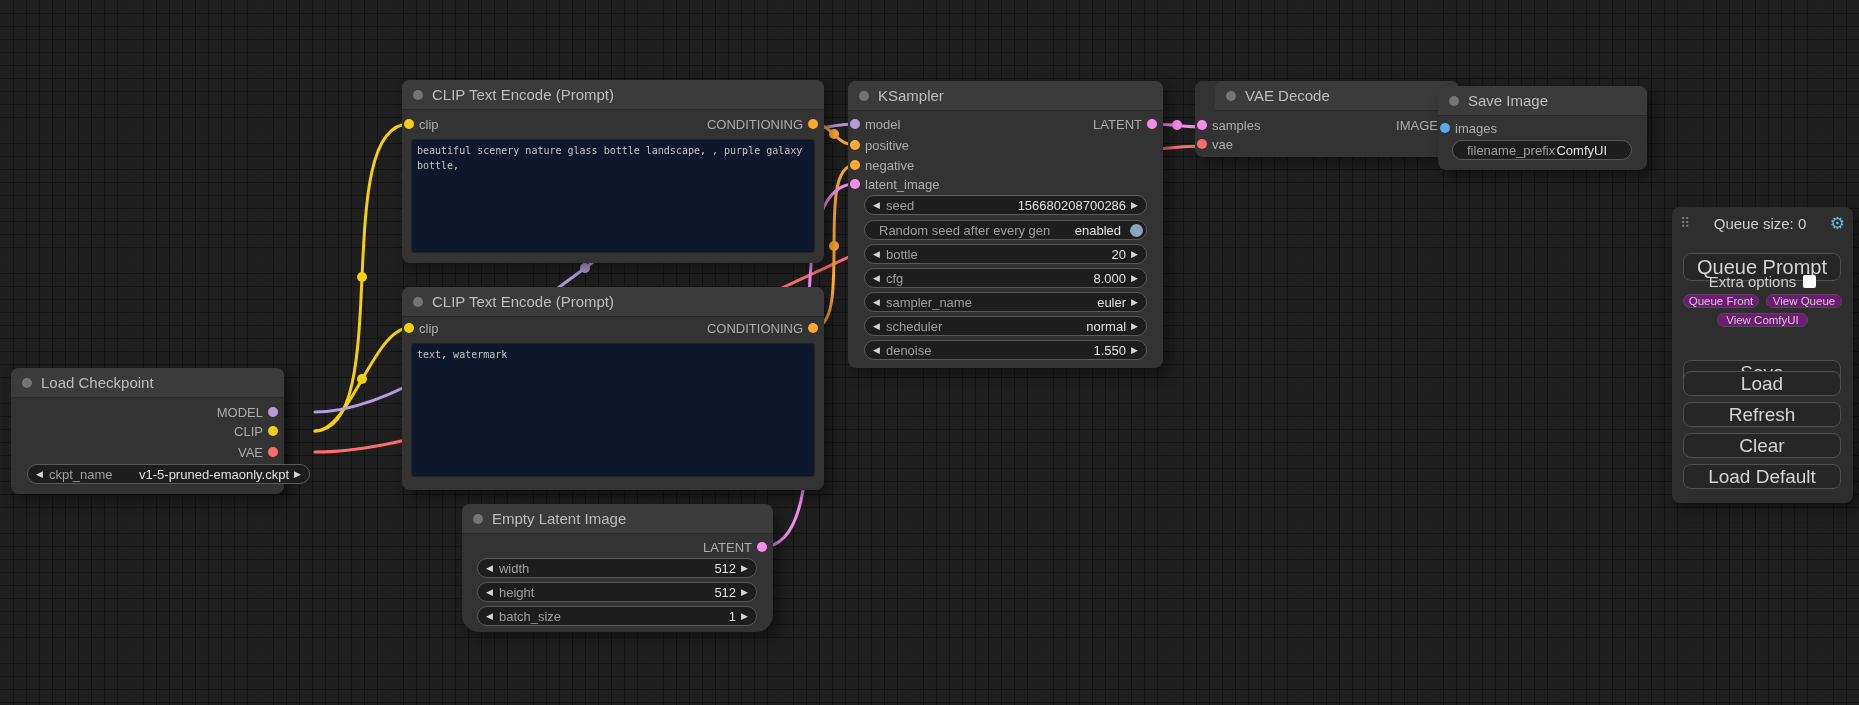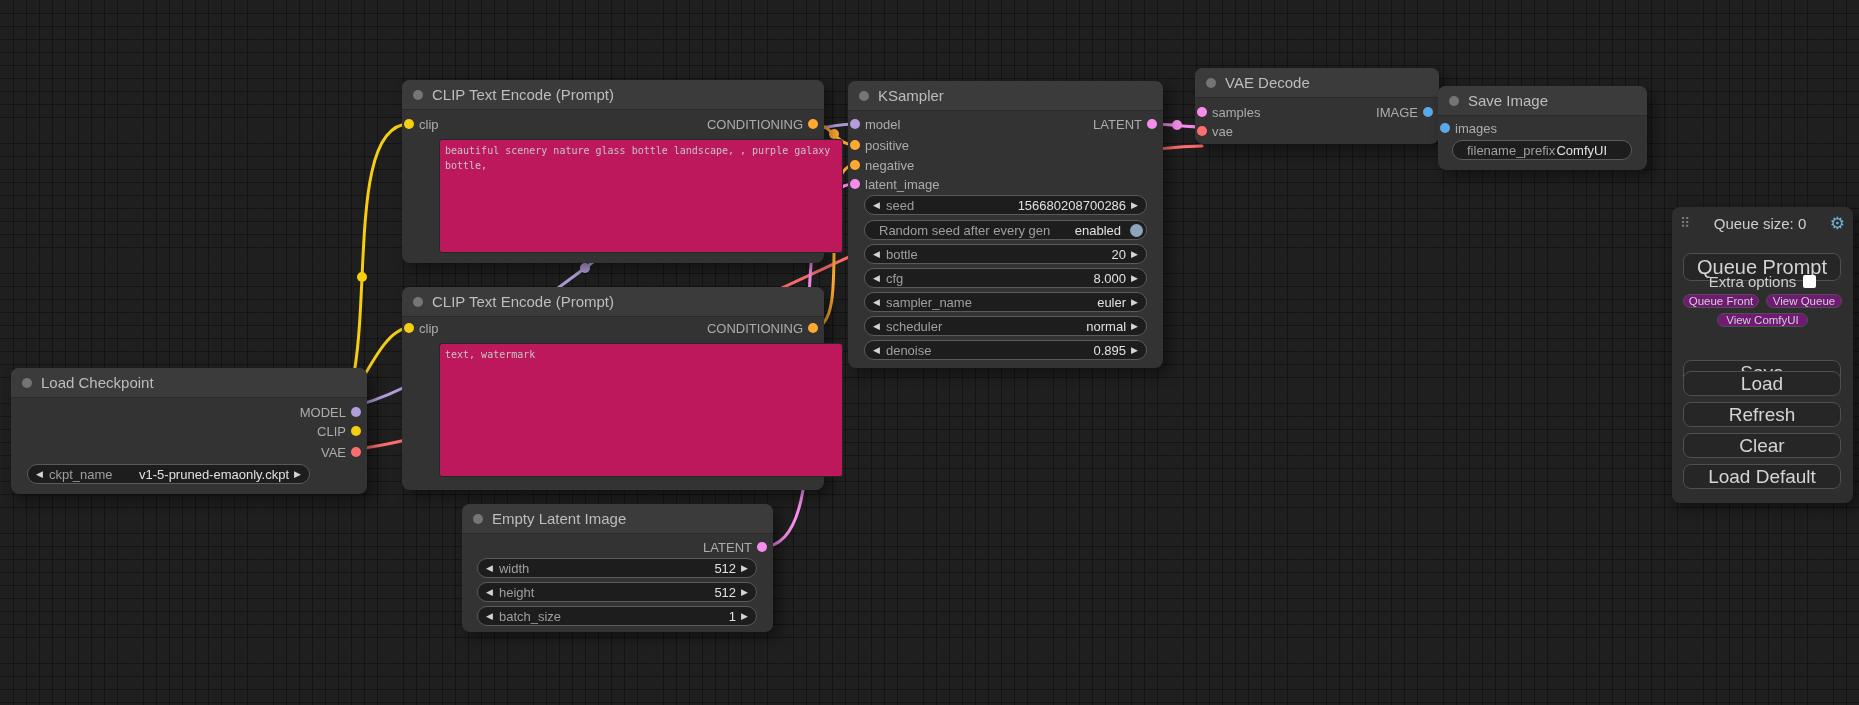--- a/index.html
+++ b/index.html
@@ -37,23 +37,23 @@
         align-items:center;color:#c9c9c9;overflow:hidden;}
   .warr{flex:0 0 auto;color:#d4d4d4;font-size:9px;line-height:1;}
   .warr.l{margin-left:8px;}
   .warr.r{margin-right:8px;}
   .wlabel{color:#9f9f9f;margin-left:6px;white-space:nowrap;}
   .wlabel.noarr{margin-left:14px;}
   .wvalue{margin-left:auto;margin-right:5px;color:#e0e0e0;white-space:nowrap;}
   .wvalue.noarr{margin-right:24px;}
   .toggle-dot{flex:0 0 auto;width:13px;height:13px;border-radius:50%;margin:0 3px 0 4px;}
 
-  .textarea{position:absolute;background:#be185d;border:1px solid #262626;border-radius:3px;
+  .textarea{position:absolute;background:#0f172a;border:1px solid #262626;border-radius:3px;
         color:#c4c4c4;font-family:"DejaVu Sans Mono",monospace;font-size:10px;line-height:1.5;
-        padding:3px 5px;box-sizing:border-box;white-space:pre-wrap;word-break:break-word;margin-left:28px;}
+        padding:3px 5px;box-sizing:border-box;white-space:pre-wrap;word-break:break-word;}
 
   
   #queue-panel{position:absolute;left:1672px;top:207px;width:181px;height:296px;z-index:3;
         background:#2e2e2e;border-radius:8px;box-shadow:5px 5px 14px rgba(0,0,0,0.5);box-sizing:border-box;}
   .qp-header{position:absolute;left:8px;right:8px;top:6px;height:20px;display:flex;align-items:center;}
   .qp-handle{color:#7d7d7d;font-size:14px;flex:0 0 auto;cursor:grab;}
   .qp-size{flex:1;text-align:center;color:#cfcfcf;font-size:15px;}
   .qp-gear{flex:0 0 auto;font-size:17px;line-height:1;cursor:pointer;}
   .qp-btn{position:absolute;left:11px;width:158px;background:#262626;border:1px solid #4f4f4f;
         border-radius:8px;color:#d4d4d4;font-size:19px;text-align:center;box-sizing:border-box;cursor:pointer;}
@@ -85,21 +85,21 @@
 
     <circle cx="362" cy="277" r="5" fill="#F5CE11"></circle>
     <circle cx="362" cy="379" r="5" fill="#F5CE11"></circle>
     <circle cx="585" cy="268" r="5" fill="#B39DDB"></circle>
     <circle cx="834" cy="134" r="5" fill="#FFA931"></circle>
     <circle cx="834" cy="246" r="5" fill="#FFA931"></circle>
     <circle cx="1177" cy="125" r="5" fill="#F78CEB"></circle>
     <circle cx="1420" cy="127" r="5" fill="#5BA8E8"></circle>
   </svg>
 
-  <div class="node" style="left:11px;top:368px;width:356px;height:126px;">
+  <div class="node" style="left:11px;top:368px;width:273px;height:126px;">
     <div class="node-title">
       <span class="title-dot"></span>
       <span>Load Checkpoint</span>
     </div>
     <div class="slot-row" style="top:36px;">
       <span class="slot-label out">MODEL</span>
       <span class="sdot out" style="background: rgb(179, 157, 219);"></span>
     </div>
     <div class="slot-row" style="top:55px;">
       <span class="slot-label out">CLIP</span>
@@ -138,21 +138,21 @@
     </div>
     <div class="slot-row" style="top:33px;">
       <span class="sdot in" style="background: rgb(245, 206, 17);"></span>
       <span class="slot-label in">clip</span>
       <span class="slot-label out">CONDITIONING</span>
       <span class="sdot out" style="background: rgb(255, 169, 49);"></span>
     </div>
     <div class="textarea" style="left:9px;top:56px;width:404px;height:134px;">text, watermark</div>
   </div>
 
-  <div class="node" style="left:462px;top:504px;width:311px;height:128px;">
+  <div class="node" style="left:462px;top:504px;width:311px;height:128px;border-radius:17px;">
     <div class="node-title">
       <span class="title-dot"></span>
       <span>Empty Latent Image</span>
     </div>
     <div class="slot-row" style="top:35px;">
       <span class="slot-label out">LATENT</span>
       <span class="sdot out" style="background: rgb(247, 140, 235);"></span>
     </div>
     <div class="widget" style="top:54px;left:15px;width:280px;">
       <span class="warr l">◀</span>
@@ -229,26 +229,26 @@
     </div>
     <div class="widget" style="top:235px;left:16px;width:283px;">
       <span class="warr l">◀</span>
       <span class="wlabel">scheduler</span>
       <span class="wvalue">normal</span>
       <span class="warr r">▶</span>
     </div>
     <div class="widget" style="top:259px;left:16px;width:283px;">
       <span class="warr l">◀</span>
       <span class="wlabel">denoise</span>
-      <span class="wvalue">0.895</span>
-      <span class="warr r">▶</span>
-    </div>
-  </div>
-
-  <div class="node" style="left:1195px;top:68px;width:244px;height:76px;">
+      <span class="wvalue">1.550</span>
+      <span class="warr r">▶</span>
+    </div>
+  </div>
+
+  <div class="node" style="left:1195px;top:81px;width:244px;height:76px;padding-left:20px;">
     <div class="node-title">
       <span class="title-dot"></span>
       <span>VAE Decode</span>
     </div>
     <div class="slot-row" style="top:36px;">
       <span class="sdot in" style="background: rgb(247, 140, 235);"></span>
       <span class="slot-label in">samples</span>
       <span class="slot-label out">IMAGE</span>
       <span class="sdot out" style="background: rgb(91, 168, 232);"></span>
     </div>

